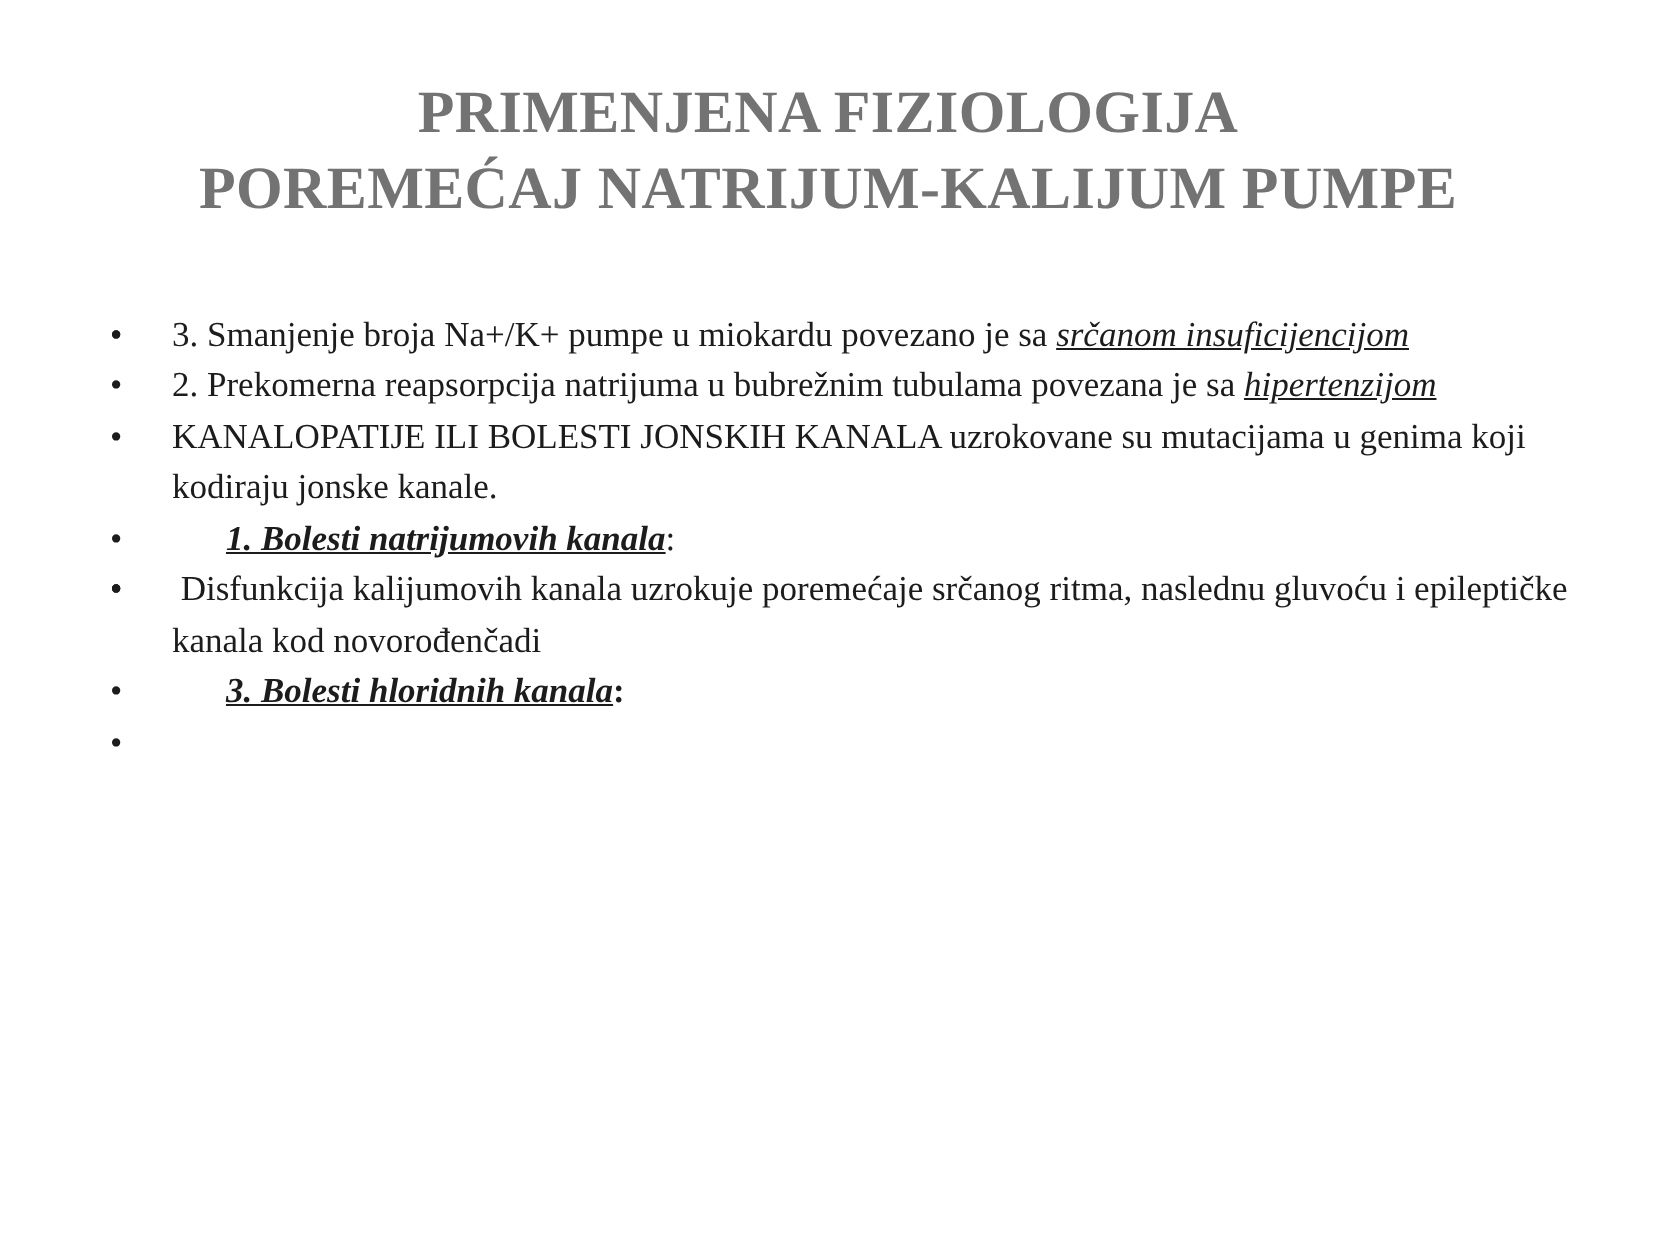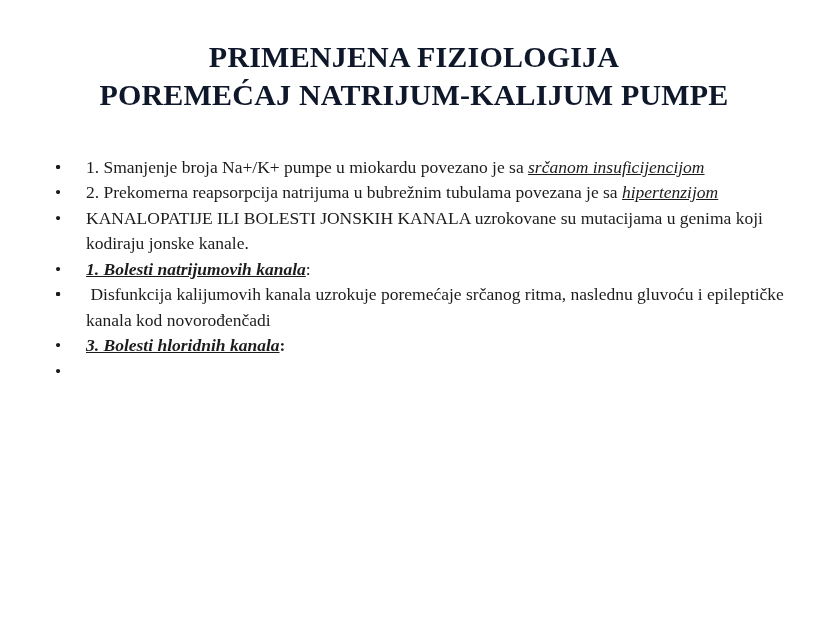--- a/index.html
+++ b/index.html
@@ -17,21 +17,21 @@
     overflow: hidden;
     box-sizing: border-box;
   }
   .title-block {
     margin-top: 38px;
     text-align: center;
     font-weight: bold;
     font-size: 30px;
     line-height: 1.28;
     letter-spacing: 0.2px;
-    color: #0f172a;
+    color: #737373;
   }
   .bullet-list {
     list-style: none;
     margin: 40px 36px 0 55px;
     padding: 0;
     font-size: 17.5px;
     line-height: 25.5px;
   }
   .bullet-item {
     position: relative;
@@ -47,36 +47,37 @@
     font-size: 17.5px;
   }
   .run-iu {
     font-style: italic;
     text-decoration: underline;
   }
   .run-biu {
     font-weight: bold;
     font-style: italic;
     text-decoration: underline;
+    margin-left: 27px;
   }
   .run-b {
     font-weight: bold;
   }
 </style>
 </head>
 <body>
 
 <div class="slide">
   <div class="title-block">
     <div>PRIMENJENA FIZIOLOGIJA</div>
     <div>POREMEĆAJ NATRIJUM-KALIJUM PUMPE</div>
   </div>
   <ul class="bullet-list">
       <li class="bullet-item"><span class="marker">•</span></li>
-      <li class="bullet-item"><span class="marker">•</span><span>1. Smanjenje broja Na+/K+ pumpe u miokardu povezano je sa </span><span class="run-iu">srčanom insuficijencijom</span></li>
+      <li class="bullet-item"><span class="marker">•</span><span>3. Smanjenje broja Na+/K+ pumpe u miokardu povezano je sa </span><span class="run-iu">srčanom insuficijencijom</span></li>
       <li class="bullet-item"><span class="marker">•</span><span>2. Prekomerna reapsorpcija natrijuma u bubrežnim tubulama povezana je sa </span><span class="run-iu">hipertenzijom</span></li>
       <li class="bullet-item"><span class="marker">•</span><span>KANALOPATIJE ILI BOLESTI JONSKIH KANALA uzrokovane su mutacijama u genima koji kodiraju jonske kanale.</span></li>
       <li class="bullet-item"><span class="marker">•</span><span class="run-biu">1. Bolesti natrijumovih kanala</span><span>:</span></li>
       <li class="bullet-item"><span class="marker">•</span></li>
       <li class="bullet-item"><span class="marker">•</span></li>
       <li class="bullet-item"><span class="marker">•</span><span> Disfunkcija kalijumovih kanala uzrokuje poremećaje srčanog ritma, naslednu gluvoću i epileptičke kanala kod novorođenčadi</span></li>
       <li class="bullet-item"><span class="marker">•</span><span class="run-biu">3. Bolesti hloridnih kanala</span><span class="run-b">:</span></li>
       <li class="bullet-item"><span class="marker">•</span></li>
     </ul>
 </div>

